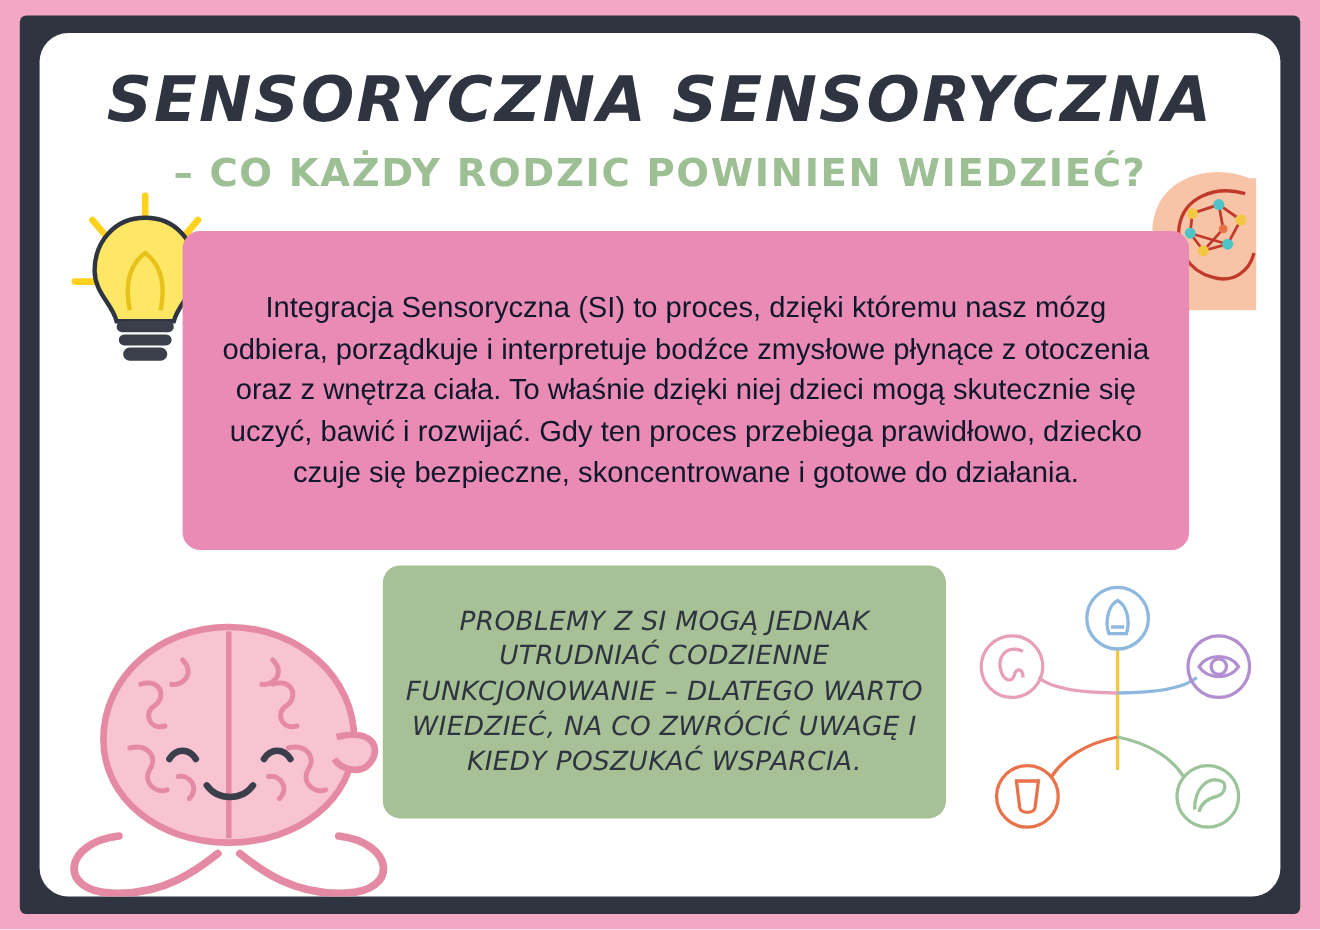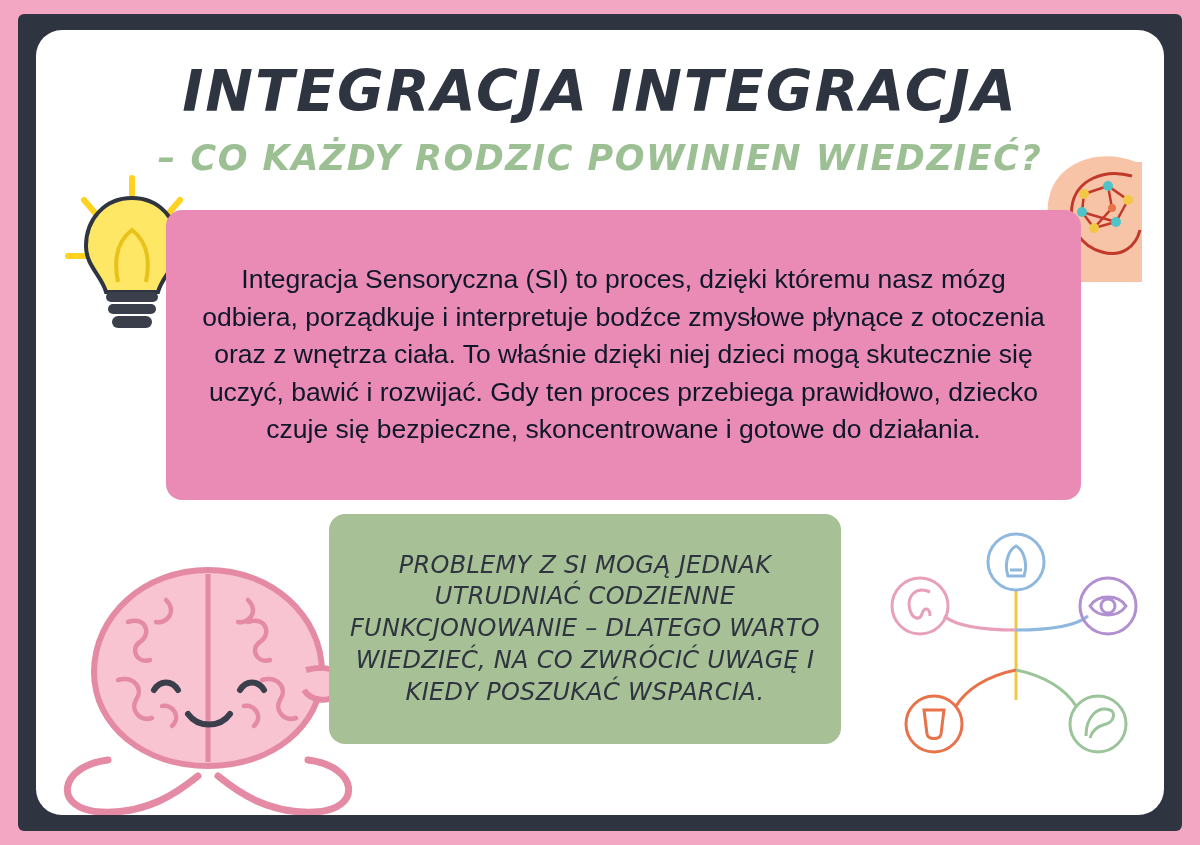--- a/index.html
+++ b/index.html
@@ -54,21 +54,20 @@
     white-space: nowrap;
   }
   .title-sub {
     position: absolute;
     left: 0;
     right: 0;
     top: 108px;
     text-align: center;
     font-family: "DejaVu Sans", sans-serif;
     font-weight: bold;
-    font-style: italic;
     font-size: 35px;
     letter-spacing: 1.5px;
     color: #9cbf93;
     white-space: nowrap;
   }
 
   
   .pink-box {
     position: absolute;
     left: 130px;
@@ -88,21 +87,21 @@
     color: #0f172a;
     font-family: "Liberation Sans", sans-serif;
     font-size: 26.5px;
     line-height: 1.42;
     text-align: center;
   }
 
   
   .green-box {
     position: absolute;
-    left: 293px;
+    left: 312px;
     top: 484px;
     width: 512px;
     height: 230px;
     background: #a7c095;
     border-radius: 16px;
     display: flex;
     align-items: center;
     justify-content: center;
     padding: 8px 20px;
     box-sizing: border-box;
@@ -129,21 +128,21 @@
   #bigbrain  { left: 12px;  top: 500px; }
   #senses    { right: 18px; top: 500px; }
 </style>
 </head>
 <body>
 
 <div class="poster">
   <div class="frame-dark"></div>
   <div class="card">
 
-    <div class="title-main">INTEGRACJA INTEGRACJA</div>
+    <div class="title-main">SENSORYCZNA SENSORYCZNA</div>
     <div class="title-sub">– CO KAŻDY RODZIC POWINIEN WIEDZIEĆ?</div>
 
     <div class="deco" id="bulb">
       <svg width="150" height="170" viewBox="0 0 150 170">
         <g stroke="#ffd21f" stroke-width="6" stroke-linecap="round">
           <line x1="74" y1="8" x2="74" y2="26"></line>
           <line x1="26" y1="30" x2="38" y2="44"></line>
           <line x1="122" y1="30" x2="110" y2="44"></line>
           <line x1="10" y1="86" x2="28" y2="86"></line>
           <line x1="140" y1="86" x2="122" y2="86"></line>

